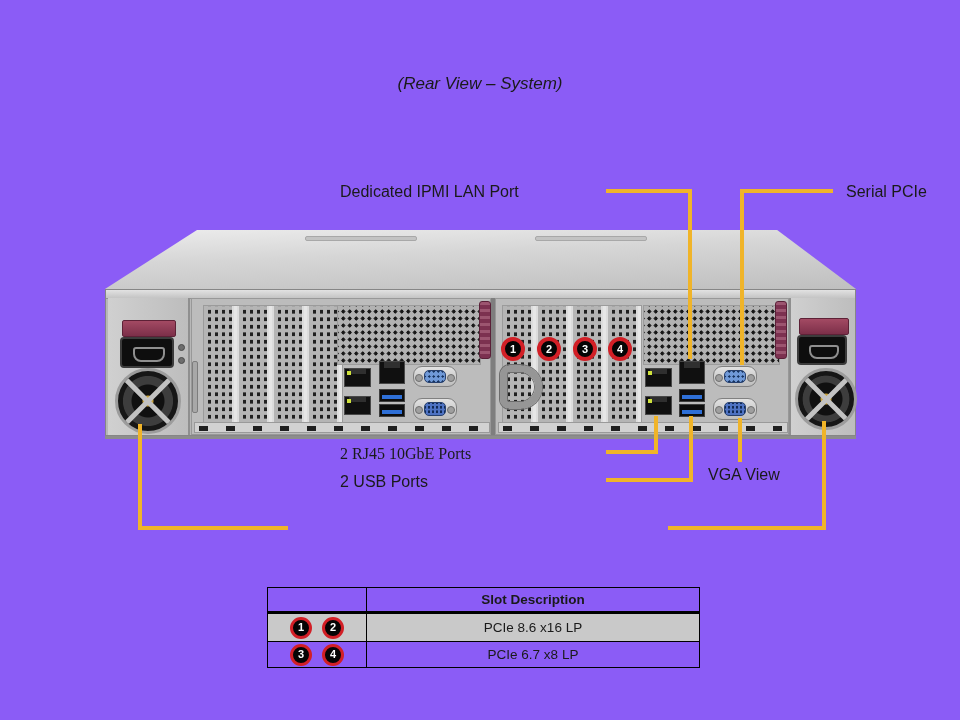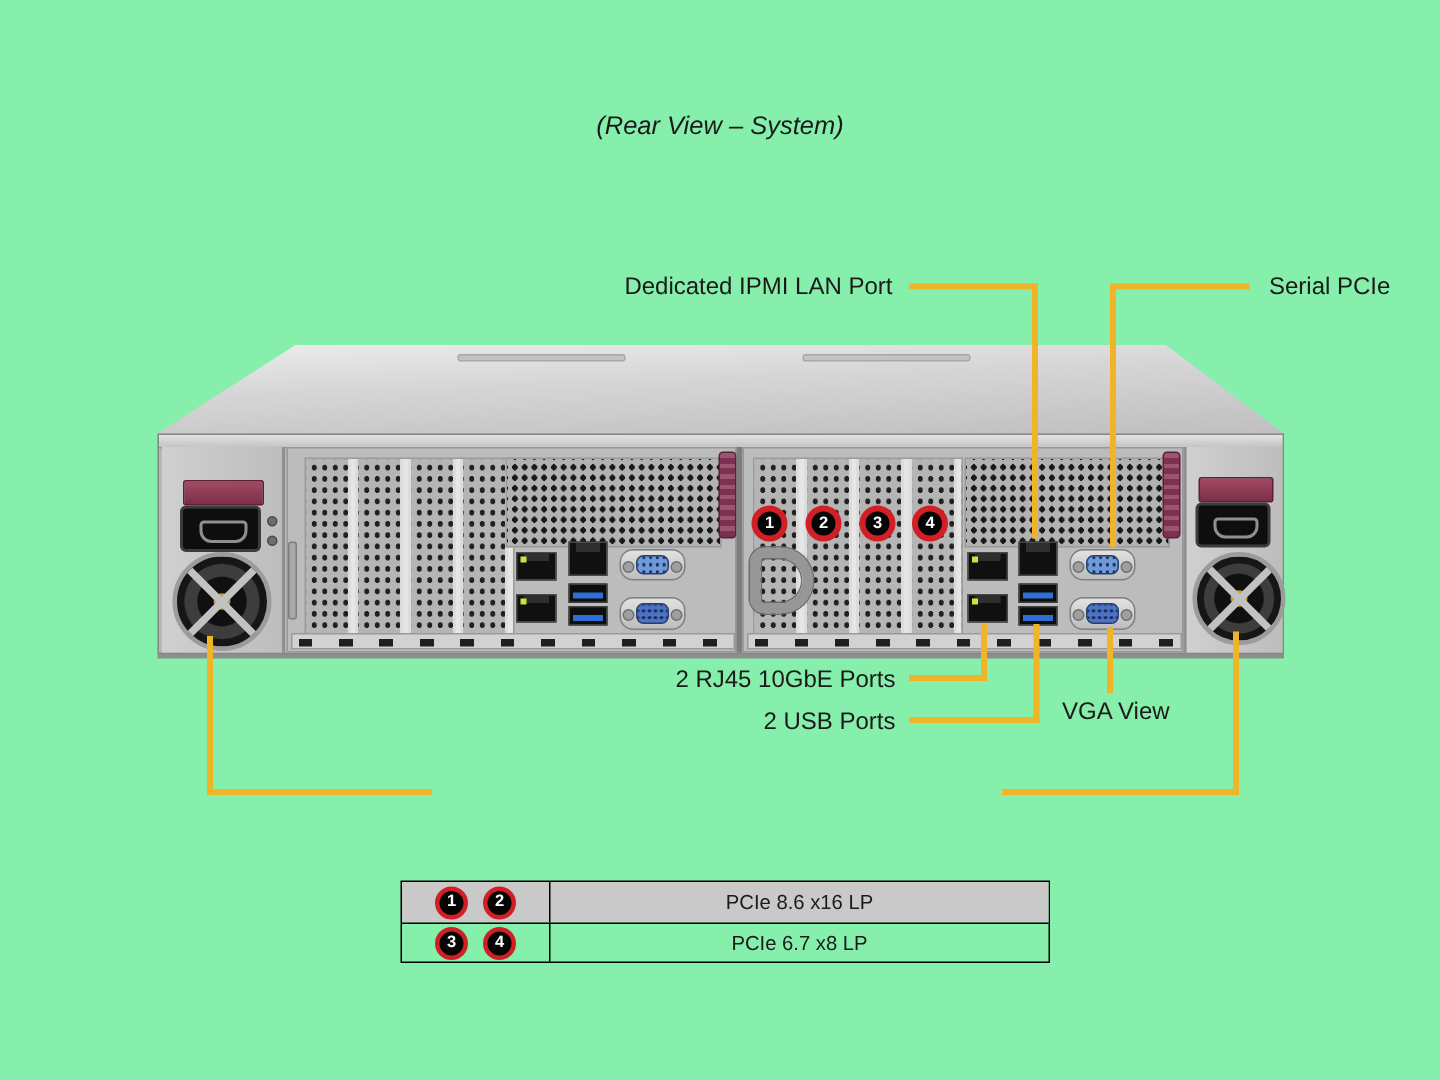--- a/index.html
+++ b/index.html
@@ -1,23 +1,23 @@
 <!DOCTYPE html>
 <html><head>
 <meta charset="utf-8">
 <style>
   html,body{margin:0;padding:0;background:#fff;}
   body{font-family:"Liberation Sans", sans-serif;color:#1a1a1a;}
-  .stage{position:relative;width:960px;height:720px;background:#86efac;overflow:hidden;}
+  .stage{position:relative;width:960px;height:720px;background:#8b5cf6;overflow:hidden;}
   .abs{position:absolute;}
 
   
   .diagram-title{font-style:italic;font-size:17px;text-align:center;}
   .callout-label{font-size:16px;white-space:nowrap;}
-  .t-right{text-align:right;}
+  .t-right{text-align:left;}
   .t-center{text-align:center;}
 
   
   .cline{background:#F0B429;}
 
   
   .lid{left:105px;top:230px;width:751px;height:59px;
        clip-path:polygon(12.25% 0%,89.5% 0%,100% 100%,0% 100%);
        background:linear-gradient(178deg,#ececec 0%,#d6d6d6 40%,#bfbfbf 100%);}
   .lid-slot{height:3px;background:#c3c3c3;border:1px solid #a8a8a8;border-radius:2px;}
@@ -193,25 +193,29 @@
   <div class="abs cline" style="left:689px;top:416px;width:4px;height:66px;"></div>
   <div class="abs cline" style="left:606px;top:478px;width:87px;height:4px;"></div>
   <div class="abs cline" style="left:738px;top:418px;width:4px;height:44px;"></div>
   <div class="abs cline" style="left:138px;top:424px;width:4px;height:106px;"></div>
   <div class="abs cline" style="left:138px;top:526px;width:150px;height:4px;"></div>
   <div class="abs cline" style="left:668px;top:526px;width:158px;height:4px;"></div>
   <div class="abs cline" style="left:822px;top:421px;width:4px;height:109px;"></div>
 
   <div class="abs callout-label t-right" style="left:340px;top:183px;width:255px;">Dedicated IPMI LAN Port</div>
   <div class="abs callout-label" style="left:846px;top:183px;">Serial PCIe</div>
-  <div class="abs callout-label t-right" style="left:340px;top:445px;width:257px;">2 RJ45 10GbE Ports</div>
+  <div class="abs callout-label t-right" style="left:340px;top:445px;width:257px;font-family:Liberation Serif, serif;">2 RJ45 10GbE Ports</div>
   <div class="abs callout-label t-right" style="left:340px;top:473px;width:257px;">2 USB Ports</div>
   <div class="abs callout-label" style="left:708px;top:466px;">VGA View</div>
 
   <div class="abs slot-table">
+    <div class="tr row-header">
+      <div class="td first"></div>
+      <div class="td">Slot Description</div>
+    </div>
     <div class="tr row-1">
       <div class="td first">
         <span class="badge small">1</span>
         <span class="badge small">2</span>
       </div>
       <div class="td">PCIe 8.6 x16 LP</div>
     </div>
     <div class="tr row-2">
       <div class="td first">
         <span class="badge small">3</span>

